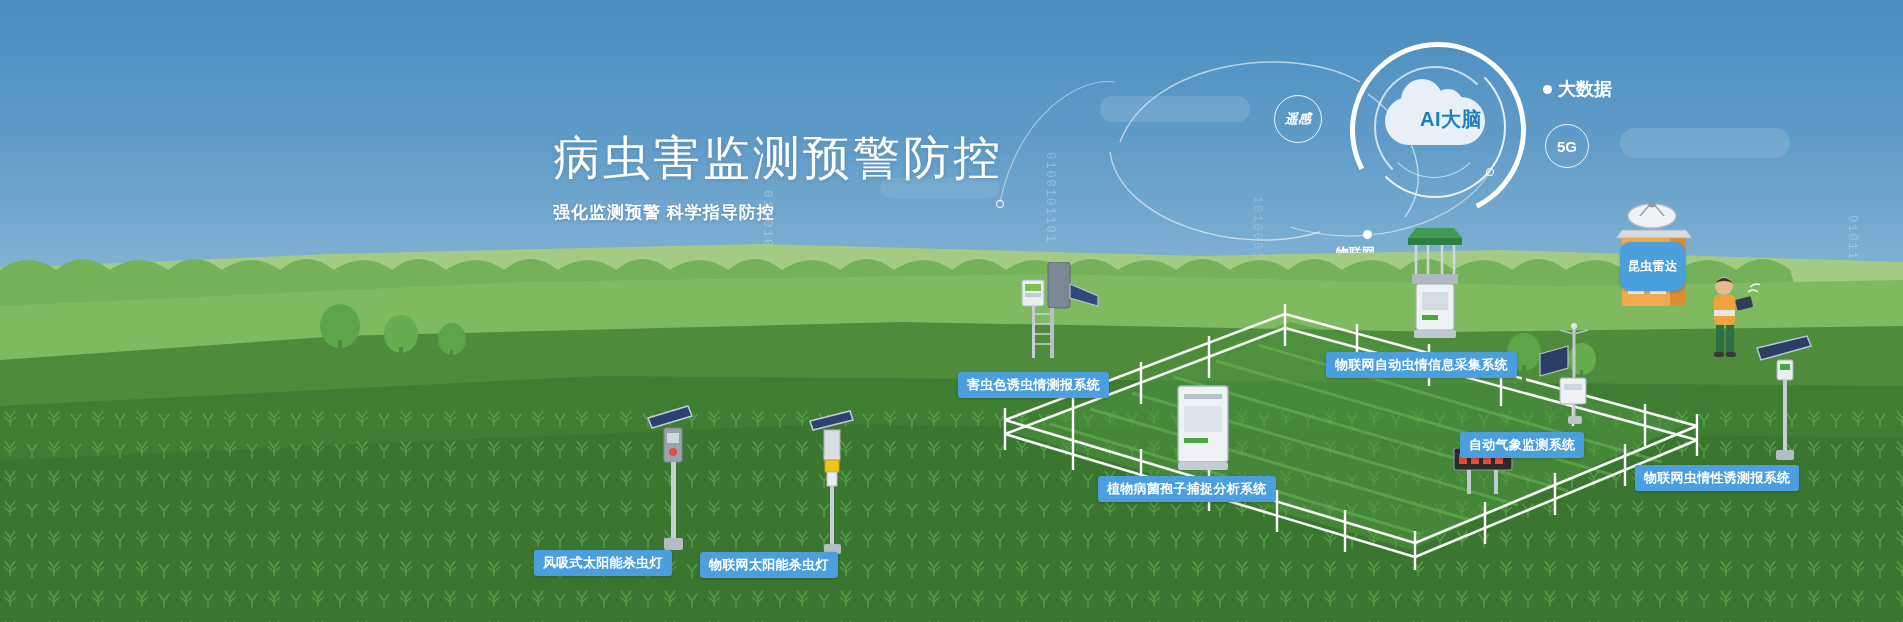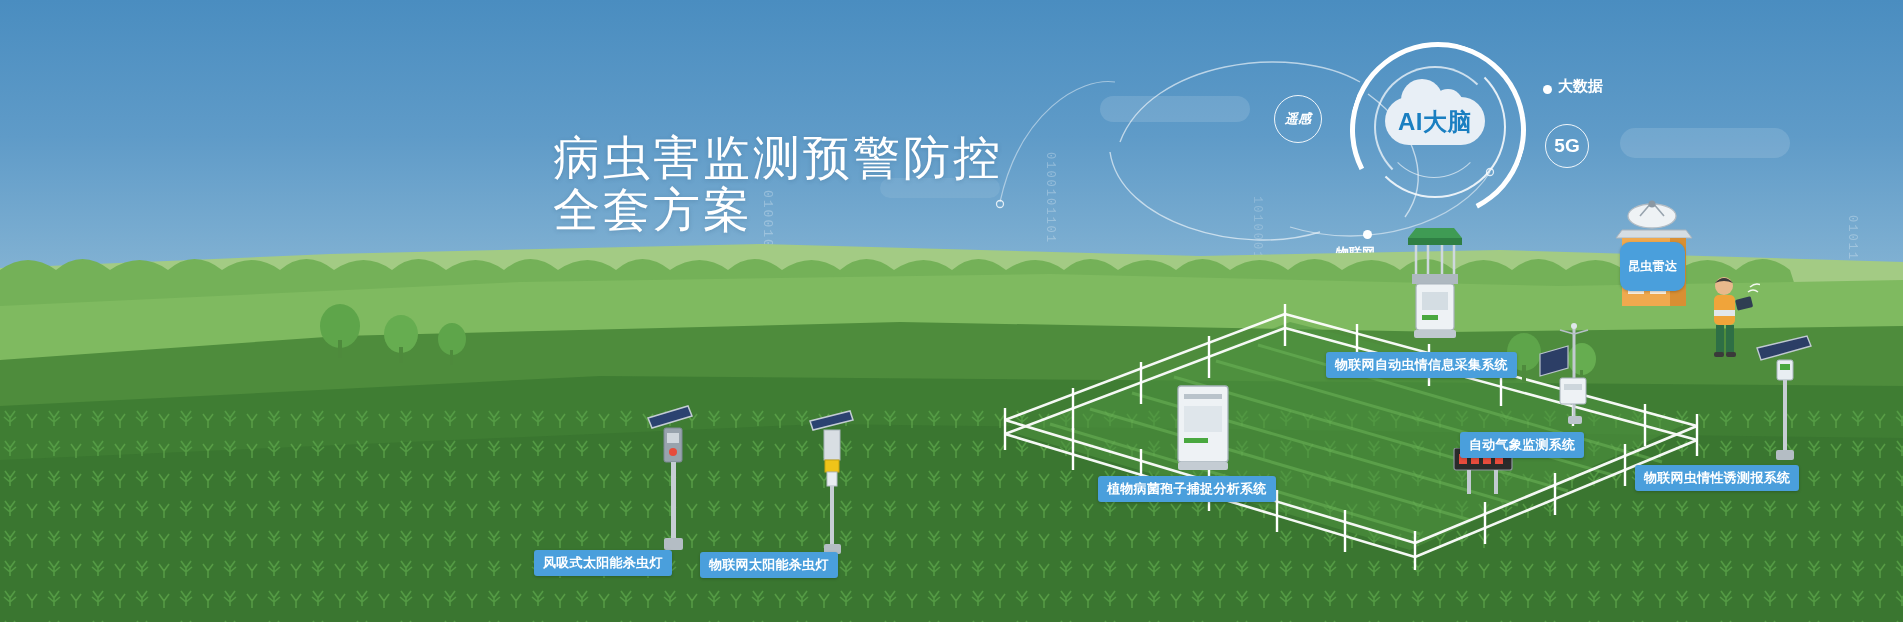--- a/index.html
+++ b/index.html
@@ -35,29 +35,29 @@
   .ring.r3{left:24px;top:24px;width:118px;height:118px;border-width:2px;
            border-color:rgba(255,255,255,.7) transparent transparent rgba(255,255,255,.7);}
   .ring.r4{left:32px;top:32px;width:102px;height:102px;border-width:1px;
            border-color:transparent transparent rgba(255,255,255,.6) transparent;}
   .ai-cloud{position:absolute;left:35px;top:55px;width:100px;height:48px;
     background:#e8eff6;border-radius:24px;}
   .ai-cloud:before{content:"";position:absolute;left:16px;top:-18px;width:42px;height:42px;
     background:#e8eff6;border-radius:50%;}
   .ai-cloud:after{content:"";position:absolute;left:48px;top:-8px;width:30px;height:30px;
     background:#e8eff6;border-radius:50%;}
-  .ai-label{position:absolute;left:35px;top:64px;width:100px;text-align:center;
-    color:#1a7fc1;font-size:24px;font-weight:bold;z-index:4;letter-spacing:.5px;}
+  .ai-label{position:absolute;left:51px;top:64px;width:100px;text-align:center;
+    color:#1a7fc1;font-size:20px;font-weight:bold;z-index:4;letter-spacing:.5px;}
 
   .node-chip{position:absolute;border:1.5px solid rgba(255,255,255,.9);border-radius:50%;
     display:flex;align-items:center;justify-content:center;color:#fff;font-weight:bold;}
   #node-ygan{left:-76px;top:53px;width:46px;height:46px;font-size:13px;font-style:italic;}
-  #node-5g{left:195px;top:82px;width:42px;height:42px;font-size:19px;}
+  #node-5g{left:195px;top:82px;width:42px;height:42px;font-size:15px;}
   .node-dot{position:absolute;width:9px;height:9px;border-radius:50%;background:#fff;}
-  .node-text{position:absolute;color:#fff;font-size:15px;font-weight:bold;white-space:nowrap;}
+  .node-text{position:absolute;color:#fff;font-size:18px;font-weight:bold;white-space:nowrap;}
   #node-bigdata-dot{left:193px;top:43px;}
   #node-bigdata-text{left:208px;top:35px;}
   #node-iot-dot{left:13px;top:188px;}
   #node-iot-text{left:-14px;top:202px;font-size:13px;}
 
   
   .land{position:absolute;left:0;width:1903px;}
 
   
   .chip{position:absolute;background:#4a9fdc;color:#fff;font-size:13px;font-weight:bold;
@@ -108,21 +108,20 @@
     <div class="node-text" id="node-bigdata-text">大数据</div>
 
     <div class="node-chip" id="node-5g">5G</div>
 
     <div class="node-dot" id="node-iot-dot"></div>
     <div class="node-text" id="node-iot-text">物联网</div>
   </div>
 
   <div id="title-block">
     <div class="title-line">病虫害监测预警防控</div>
-    <div class="title-line">全套方案</div>
     <div class="subtitle">强化监测预警 科学指导防控</div>
   </div>
 
   <svg class="land" style="top:210px;height:412px;" width="1903" height="412">
 
     <path d="M0 58 L330 44 L760 34 L1200 46 L1500 40 L1903 52 L1903 412 L0 412 Z" fill="#a3cb84"></path>
 
     <path d="M0 60 q28 -20 56 0 q26 -22 54 0 q30 -20 58 0 q26 -22 54 0 q30 -20 58 0
              q26 -22 54 0 q30 -20 58 0 q26 -22 54 0 q30 -20 58 0 q26 -22 54 0
              q30 -20 58 0 q26 -22 54 0 q30 -20 58 0 q26 -22 54 0 q30 -20 58 0
@@ -239,20 +238,38 @@
       <polygon points="10,16 50,6 53,15 13,25" fill="#2b4270" stroke="#c3ccd4" stroke-width="1.5"></polygon>
       <rect x="24" y="25" width="16" height="30" fill="#d8dee3" stroke="#aab4bc" stroke-width="1"></rect>
       <rect x="25" y="55" width="14" height="12" fill="#f0c419" stroke="#c9a310" stroke-width="1"></rect>
       <rect x="27" y="67" width="10" height="14" fill="#e8edf1" stroke="#b3bcc4" stroke-width="1"></rect>
       <rect x="30" y="81" width="4" height="60" fill="#c7ced4"></rect>
       <rect x="24" y="139" width="17" height="10" rx="2" fill="#b4bdc4"></rect>
     </svg>
     <div class="chip" style="left:-100px;top:147px;">物联网太阳能杀虫灯</div>
   </div>
 
+  <div style="position:absolute;left:1000px;top:262px;">
+    <svg width="110" height="110">
+      <rect x="48" y="0" width="22" height="46" rx="3" fill="#7b8794" stroke="#5e6a76" stroke-width="1"></rect>
+      <polygon points="70,22 98,34 98,44 70,36" fill="#2f4a7a" stroke="#b9c3cc" stroke-width="1.2"></polygon>
+      <rect x="22" y="18" width="22" height="26" rx="2" fill="#e8eef2" stroke="#a9b4bd" stroke-width="1"></rect>
+      <rect x="25" y="22" width="16" height="7" fill="#7cc04e"></rect>
+      <rect x="25" y="31" width="16" height="4" fill="#c3ccd4"></rect>
+      <rect x="32" y="44" width="3" height="52" fill="#c7ced4"></rect>
+      <rect x="50" y="46" width="4" height="50" fill="#b7c0c8"></rect>
+      <g stroke="#cdd5db" stroke-width="1.4">
+        <line x1="35" y1="52" x2="50" y2="52"></line>
+          <line x1="35" y1="62" x2="50" y2="62"></line>
+        <line x1="35" y1="72" x2="50" y2="72"></line>
+          <line x1="35" y1="82" x2="50" y2="82"></line>
+      </g>
+    </svg>
+    <div class="chip" style="left:-42px;top:110px;">害虫色诱虫情测报系统</div>
+  </div>
 
   <div style="position:absolute;left:1160px;top:380px;">
     <svg width="90" height="96">
       <rect x="18" y="6" width="50" height="76" rx="3" fill="#eef2f5" stroke="#a7b2bb" stroke-width="1.3"></rect>
       <rect x="24" y="14" width="38" height="5" fill="#b9c3cb"></rect>
       <rect x="24" y="26" width="38" height="26" fill="#dfe6eb"></rect>
       <rect x="24" y="58" width="24" height="5" fill="#49a83f"></rect>
       <rect x="18" y="82" width="50" height="8" rx="2" fill="#c4ccd3"></rect>
     </svg>
     <div class="chip" style="left:-62px;top:96px;">植物病菌孢子捕捉分析系统</div>

